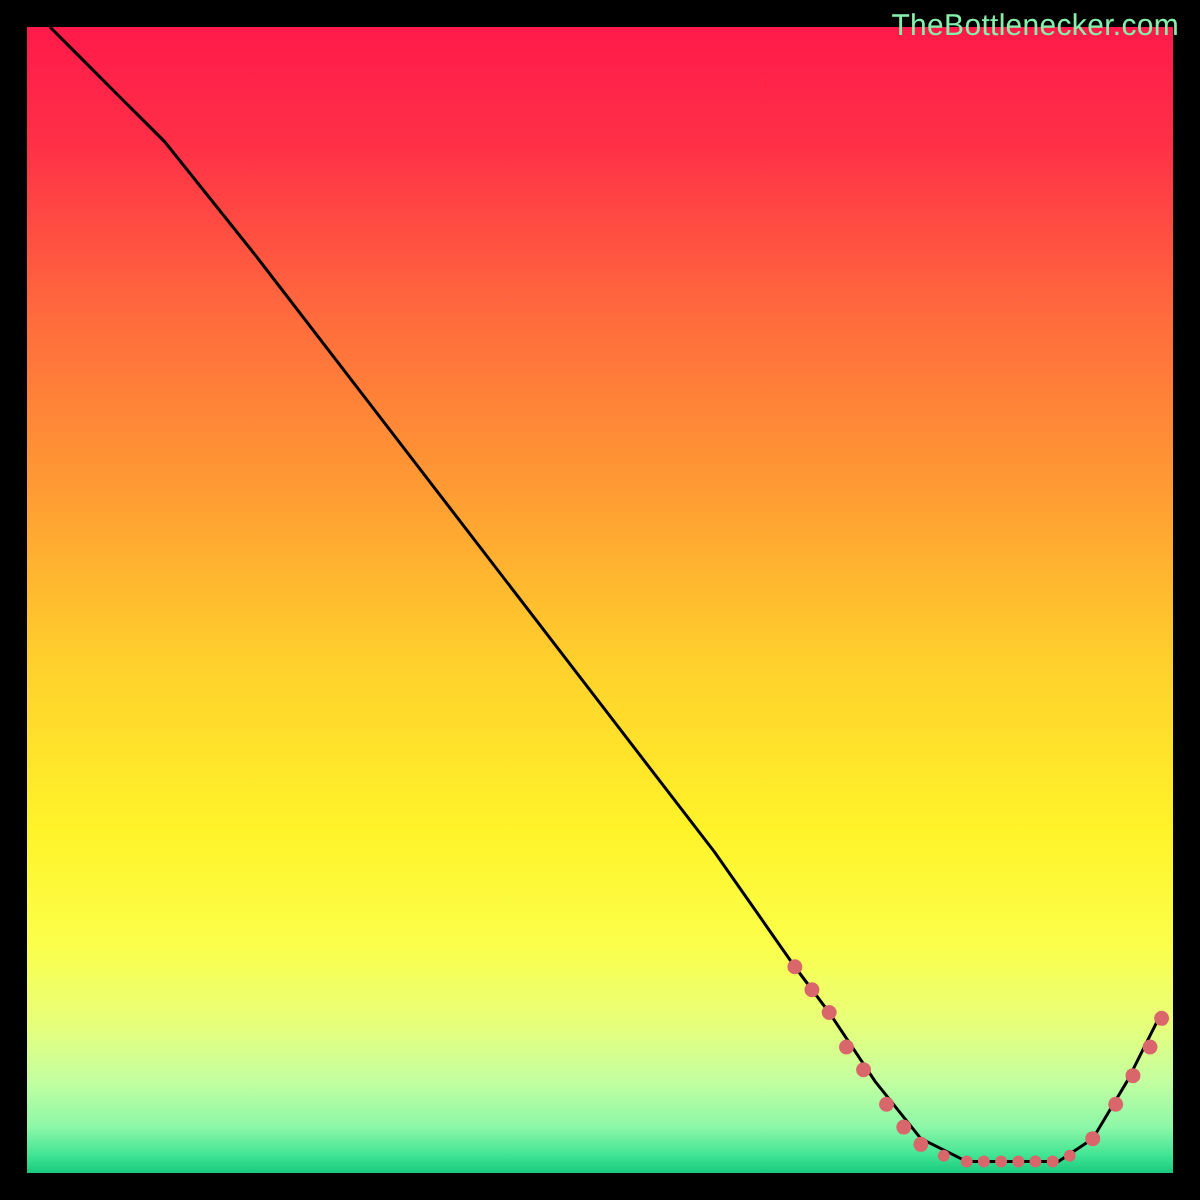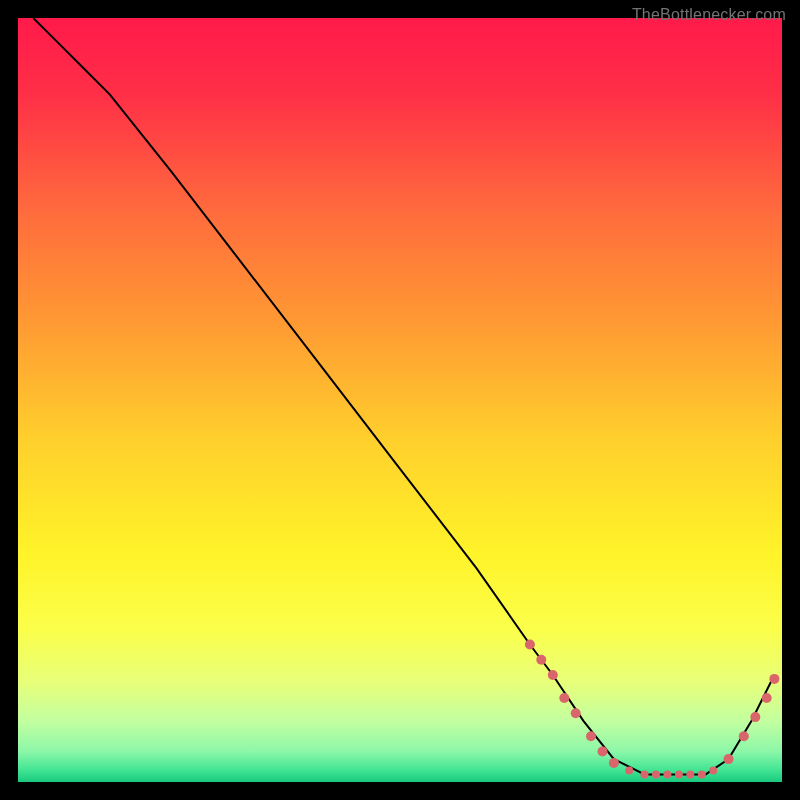--- a/index.html
+++ b/index.html
@@ -1,22 +1,22 @@
 <!DOCTYPE html>
 <html><head>
 <meta charset="utf-8">
 <style>
   * { margin: 0; padding: 0; box-sizing: border-box; }
   body { width: 800px; height: 800px; background: #000; position: relative; font-family: Arial, sans-serif; }
   .watermark {
     position: absolute;
     top: 6px;
     right: 14px;
-    color: #737373;
-    font-size: 16px;
+    color: #86efac;
+    font-size: 20px;
     font-weight: 400;
     letter-spacing: 0.2px;
     z-index: 10;
   }
   .plot-outer {
     position: absolute;
     left: 18px;
     top: 18px;
     width: 764px;
     height: 764px;

